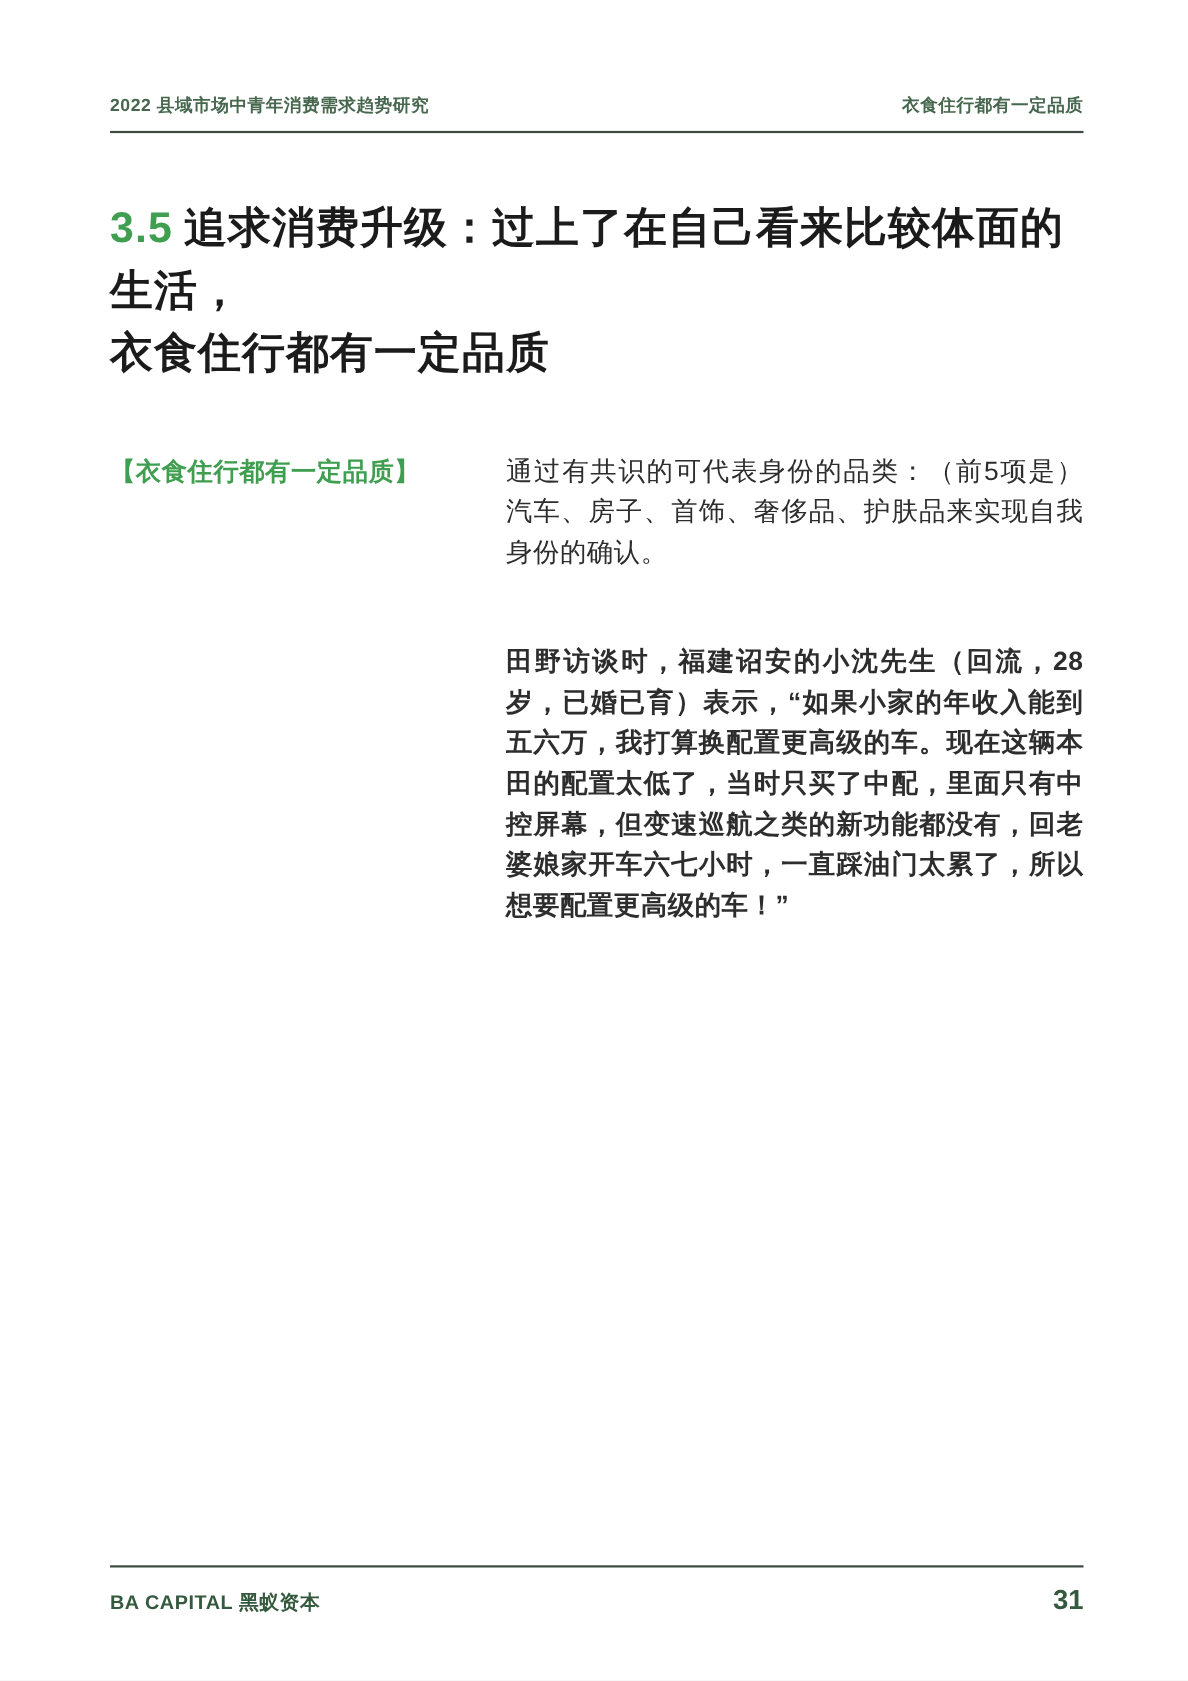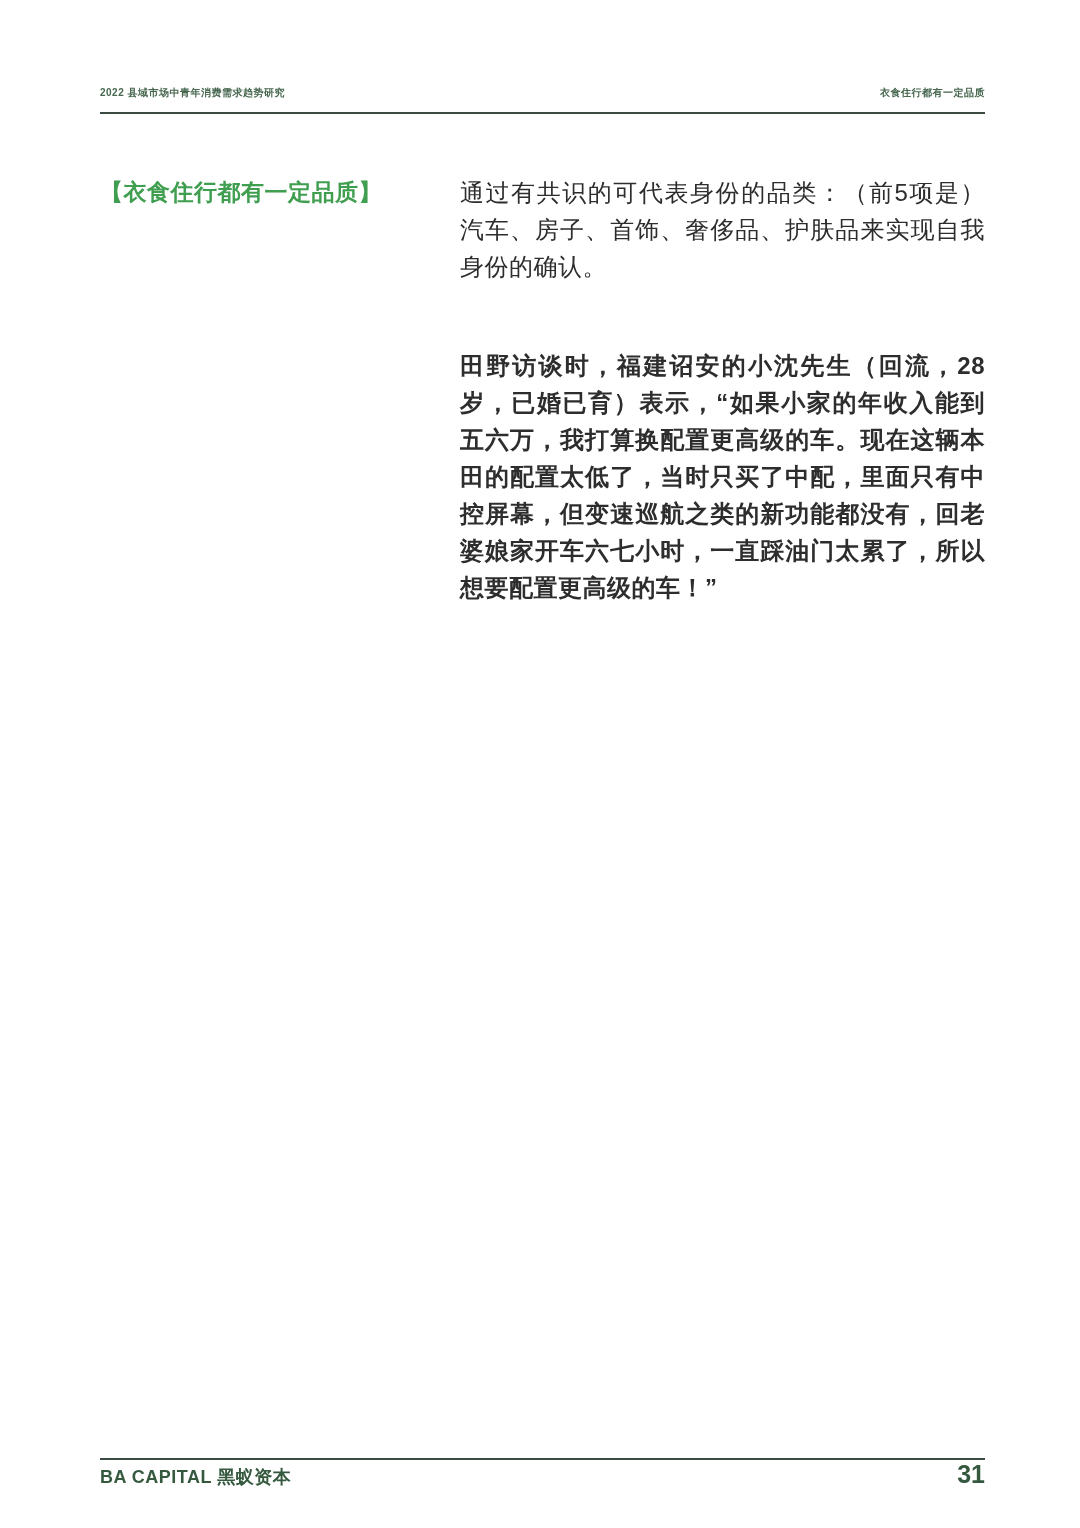--- a/index.html
+++ b/index.html
@@ -17,21 +17,21 @@
     position:relative;
     width:1080px;height:1528px;
     margin:0 auto;
     background:var(--page-bg);
     padding:0 95px 0 100px;
     overflow:hidden;
   }
   .page-header{
     margin-top:86px;
     display:flex;justify-content:space-between;align-items:baseline;
-    font-size:10px;font-weight:700;color:var(--header-green);
+    font-size:16px;font-weight:700;color:var(--header-green);
     letter-spacing:.5px;
   }
   .rule{
     border:0;height:2px;background:var(--rule);
     margin-top:12px;
   }
   h1.section-title{
     margin-top:58px;
     font-size:39px;line-height:57px;font-weight:800;
     color:#1b1b1b;letter-spacing:1px;
@@ -50,40 +50,42 @@
   }
   .section-content{flex:1;}
   .section-content p{
     font-size:24px;line-height:37px;color:var(--text-dark);
     font-weight:500;
     text-align:justify;text-justify:inter-character;
     letter-spacing:.5px;
   }
   .section-content p + p{margin-top:62px;font-weight:bold;}
   .page-footer{
-    position:absolute;left:100px;right:95px;top:1458px;
+    position:absolute;left:100px;right:95px;top:1423px;
     border-top:2px solid var(--rule);
-    padding-top:0;
+    padding-top:16px;
     display:flex;justify-content:space-between;align-items:baseline;
   }
   .footer-brand{font-size:18px;font-weight:700;color:var(--footer-green);letter-spacing:.5px;}
   .footer-page{font-size:25px;font-weight:700;color:var(--footer-green);}
 </style>
 </head>
 <body>
 
 <div class="page">
 
   <header class="page-header">
     <span>2022 县域市场中青年消费需求趋势研究</span>
     <span>衣食住行都有一定品质</span>
   </header>
 
   <hr class="rule">
 
+  <h1 class="section-title"><span class="num">3.5</span><span class="ttext">追求消费升级：过上了在自己看来比较体面的生活，
+衣食住行都有一定品质</span></h1>
 
 
   <section class="section second">
     <div class="section-label">【衣食住行都有一定品质】</div>
     <div class="section-content">
       <p>通过有共识的可代表身份的品类：（前5项是）汽车、房子、首饰、奢侈品、护肤品来实现自我身份的确认。</p>
       <p>田野访谈时，福建诏安的小沈先生（回流，28岁，已婚已育）表示，“如果小家的年收入能到五六万，我打算换配置更高级的车。现在这辆本田的配置太低了，当时只买了中配，里面只有中控屏幕，但变速巡航之类的新功能都没有，回老婆娘家开车六七小时，一直踩油门太累了，所以想要配置更高级的车！”</p>
     </div>
   </section>
 

